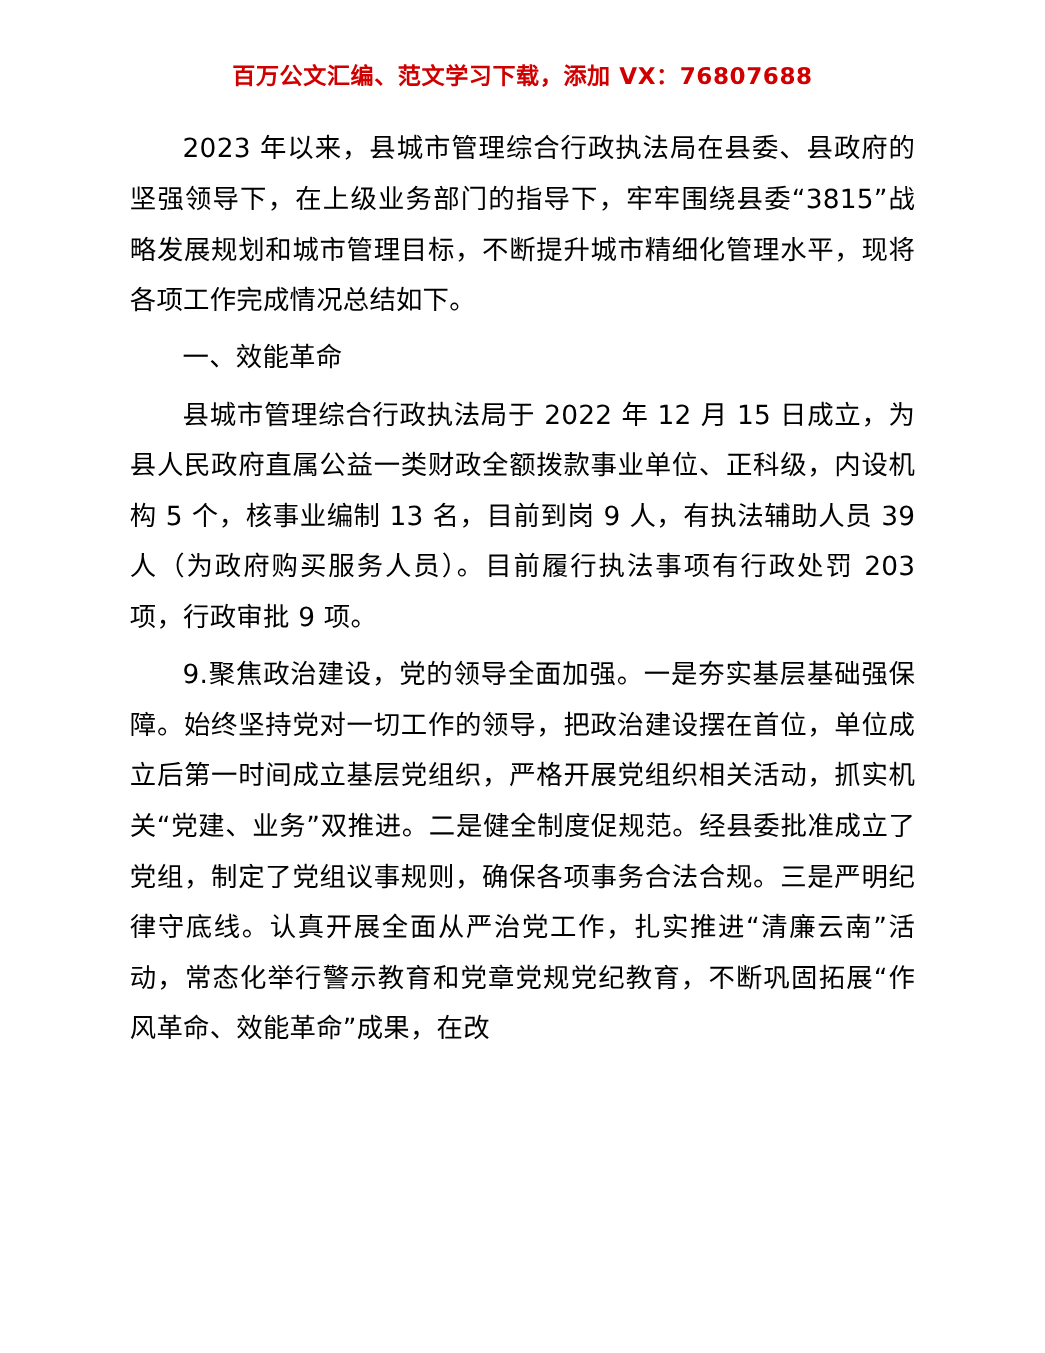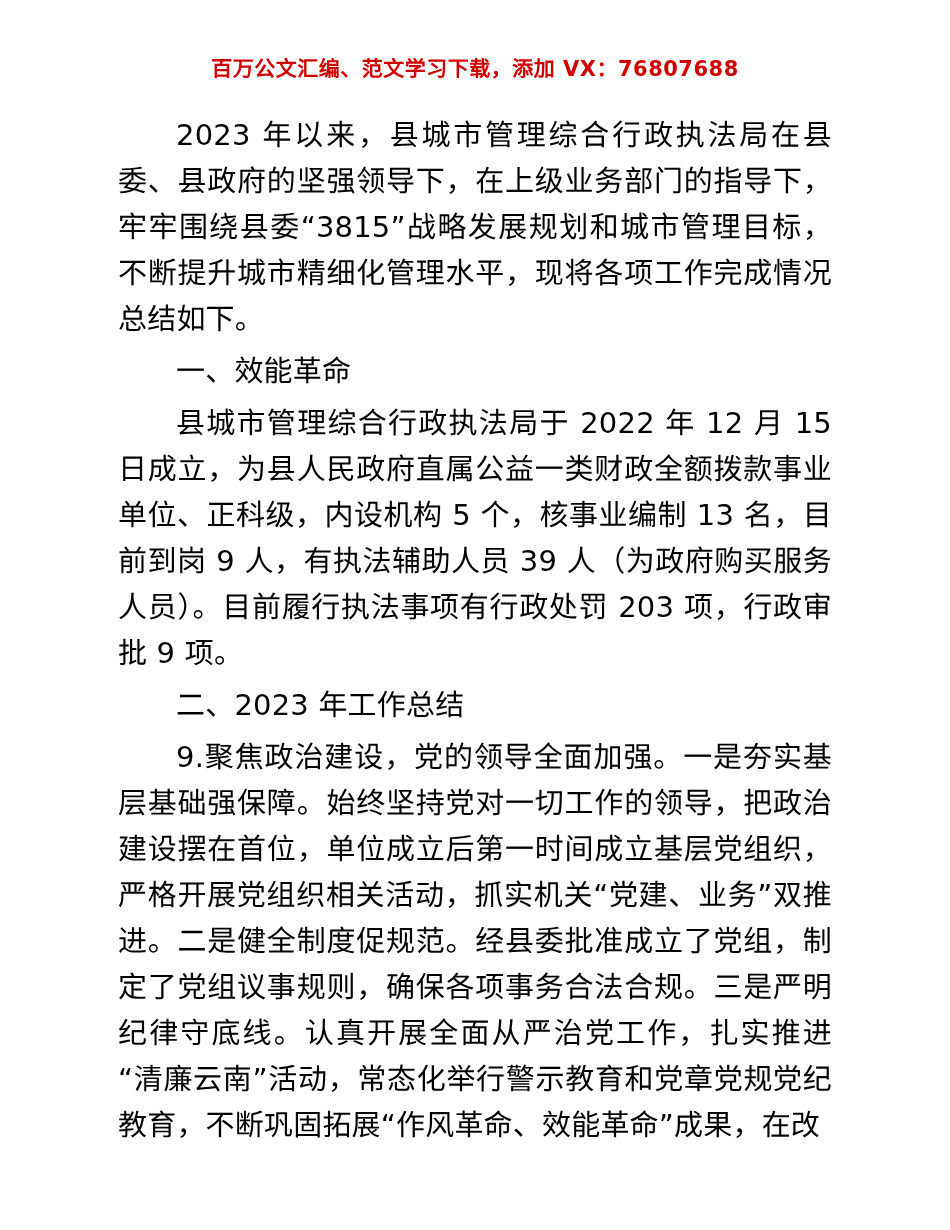--- a/index.html
+++ b/index.html
@@ -48,37 +48,36 @@
     font-size: 29px;
     font-weight: bold;
     text-align: center;
     letter-spacing: 0.5px;
     line-height: 1.35;
     white-space: nowrap;
   }
   p.para {
     margin: 0 0 6px 0;
     font-family: "DejaVu Sans", "Liberation Sans", sans-serif;
-    font-size: 29px;
+    font-size: 24px;
     line-height: 46px;
     text-align: justify;
     text-justify: inter-ideograph;
     text-indent: 2em;
     letter-spacing: 0.2px;
   }
 </style>
 </head>
 <body>
 
 <div class="page">
 
   <div class="watermark">百万公文汇编、范文学习下载，添加 VX：76807688</div>
 
   <div class="content">
 
     <p class="para">2023 年以来，县城市管理综合行政执法局在县委、县政府的坚强领导下，在上级业务部门的指导下，牢牢围绕县委“3815”战略发展规划和城市管理目标，不断提升城市精细化管理水平，现将各项工作完成情况总结如下。</p>
     <p class="para">一、效能革命</p>
     <p class="para">县城市管理综合行政执法局于 2022 年 12 月 15 日成立，为县人民政府直属公益一类财政全额拨款事业单位、正科级，内设机构 5 个，核事业编制 13 名，目前到岗 9 人，有执法辅助人员 39 人（为政府购买服务人员）。目前履行执法事项有行政处罚 203 项，行政审批 9 项。</p>
-    <p class="para">二、2023 年工作总结</p>
     <p class="para">9.聚焦政治建设，党的领导全面加强。一是夯实基层基础强保障。始终坚持党对一切工作的领导，把政治建设摆在首位，单位成立后第一时间成立基层党组织，严格开展党组织相关活动，抓实机关“党建、业务”双推进。二是健全制度促规范。经县委批准成立了党组，制定了党组议事规则，确保各项事务合法合规。三是严明纪律守底线。认真开展全面从严治党工作，扎实推进“清廉云南”活动，常态化举行警示教育和党章党规党纪教育，不断巩固拓展“作风革命、效能革命”成果，在改</p>
   </div>
 
 </div>
 
 </body></html>

